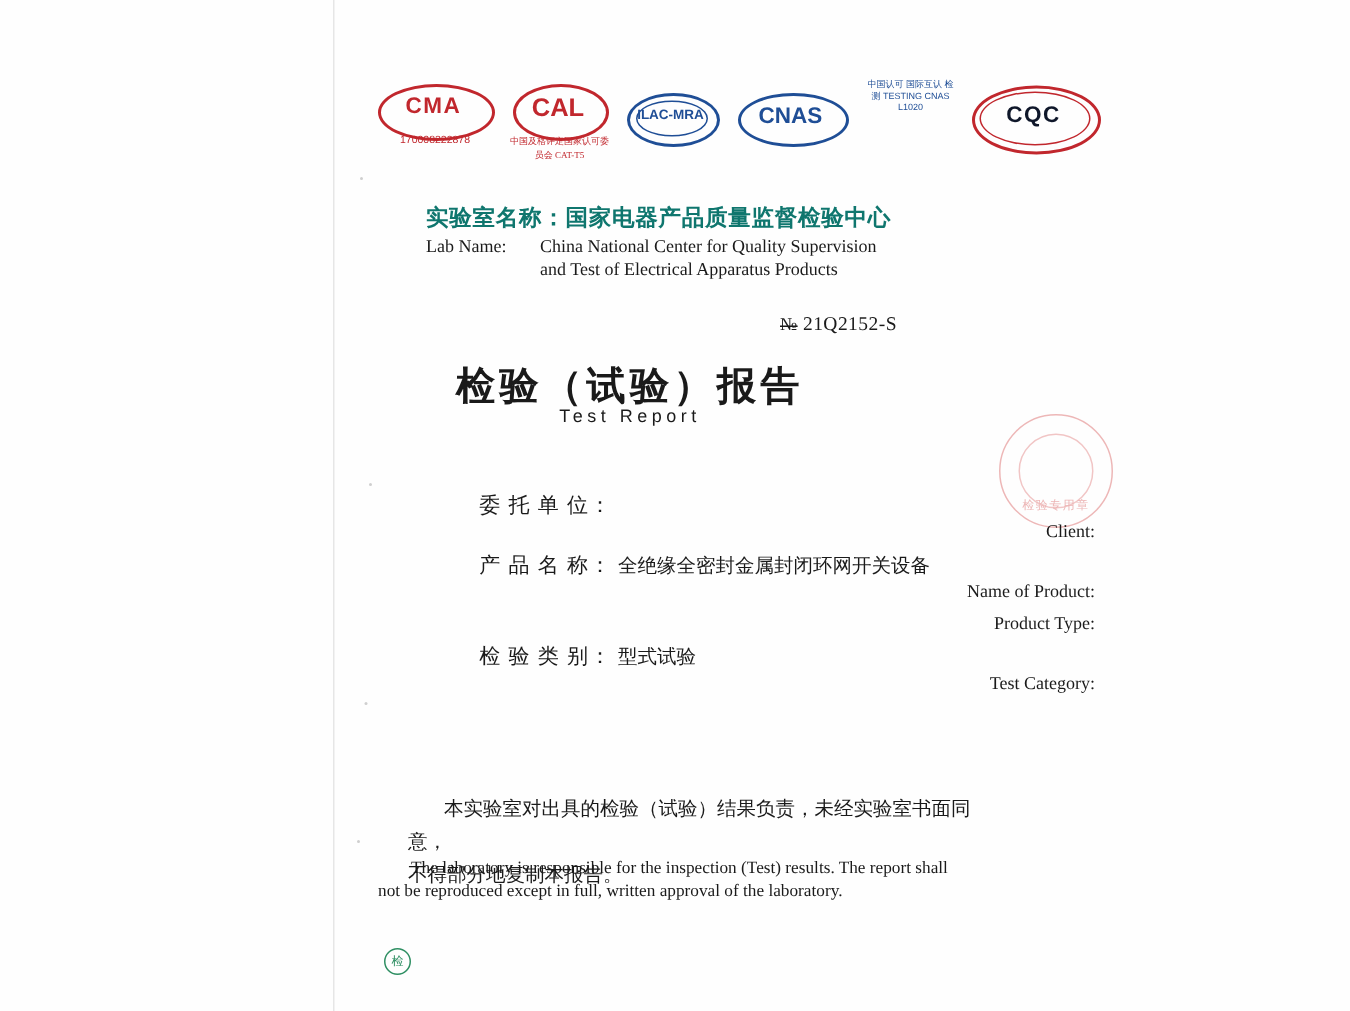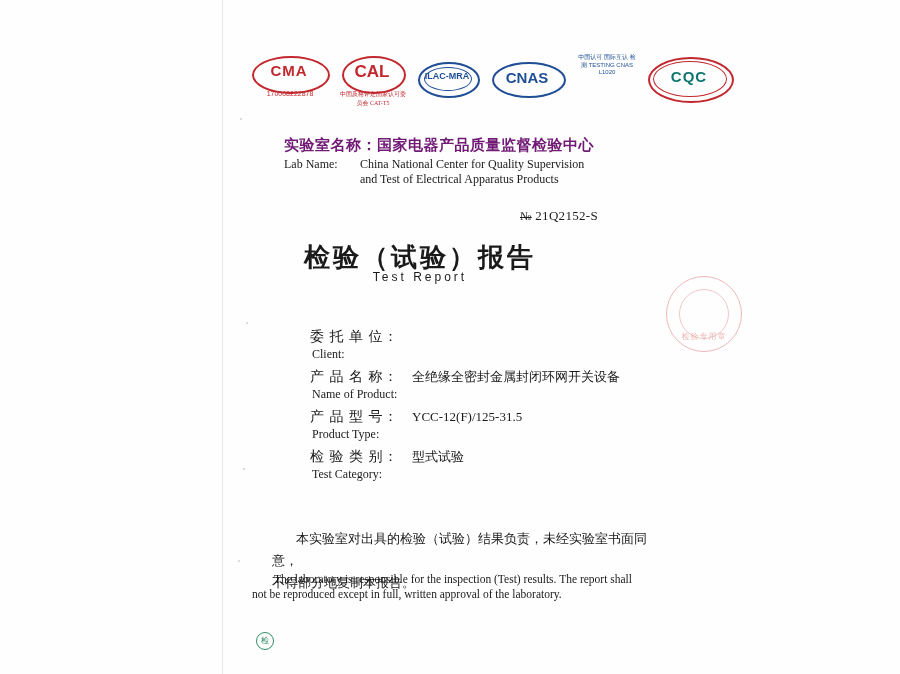--- a/index.html
+++ b/index.html
@@ -194,36 +194,36 @@
   }
   .cqc-text {
     position: absolute;
     left: 0; top: 13px;
     width: 82px;
     text-align: center;
     font-family: "Liberation Sans", sans-serif;
     font-weight: bold;
     font-size: 15px;
     letter-spacing: 1px;
-    color: #0f766e;
+    color: #0f172a;
   }
 
   
   .lab-block {
     position: absolute;
     top: 136px;
     left: 284px;
     width: 420px;
   }
   .lab-cn {
     font-family: "Liberation Serif", serif;
     font-size: 15px;
     font-weight: bold;
     letter-spacing: 0.5px;
-    color: #701a75;
+    color: #0f766e;
     white-space: nowrap;
   }
   .lab-en-row {
     display: flex;
     margin-top: 2px;
   }
   .lab-en-label {
     font-size: 12px;
     white-space: nowrap;
     width: 76px;
@@ -274,20 +274,21 @@
 
   
   .fields {
     position: absolute;
     top: 328px;
     left: 310px;
     width: 420px;
   }
   .field {
     margin-bottom: 6px;
+    text-align: right;
   }
   .field-cn-line {
     display: flex;
     align-items: baseline;
     white-space: nowrap;
   }
   .field-cn-label {
     font-size: 14px;
     letter-spacing: 1px;
     font-family: "Liberation Serif", serif;
@@ -460,24 +461,20 @@
 
     <div class="field">
       <div class="field-cn-line">
         <span class="field-cn-label">产 品 名 称：</span>
         <span class="field-value">全绝缘全密封金属封闭环网开关设备</span>
       </div>
       <div class="field-en-label">Name of Product:</div>
     </div>
 
     <div class="field">
-      <div class="field-cn-line">
-        <span class="field-cn-label">产 品 型 号：</span>
-        <span class="field-value">YCC-12(F)/125-31.5</span>
-      </div>
       <div class="field-en-label">Product Type:</div>
     </div>
 
     <div class="field">
       <div class="field-cn-line">
         <span class="field-cn-label">检 验 类 别：</span>
         <span class="field-value">型式试验</span>
       </div>
       <div class="field-en-label">Test Category:</div>
     </div>

